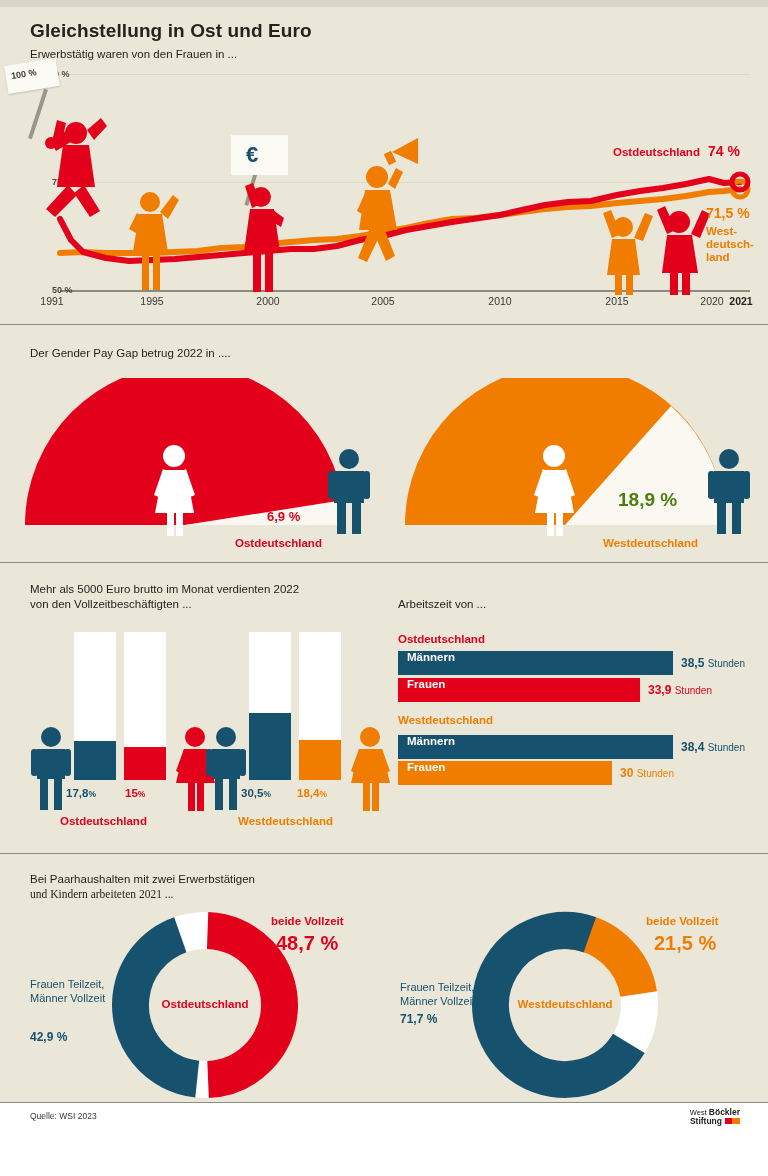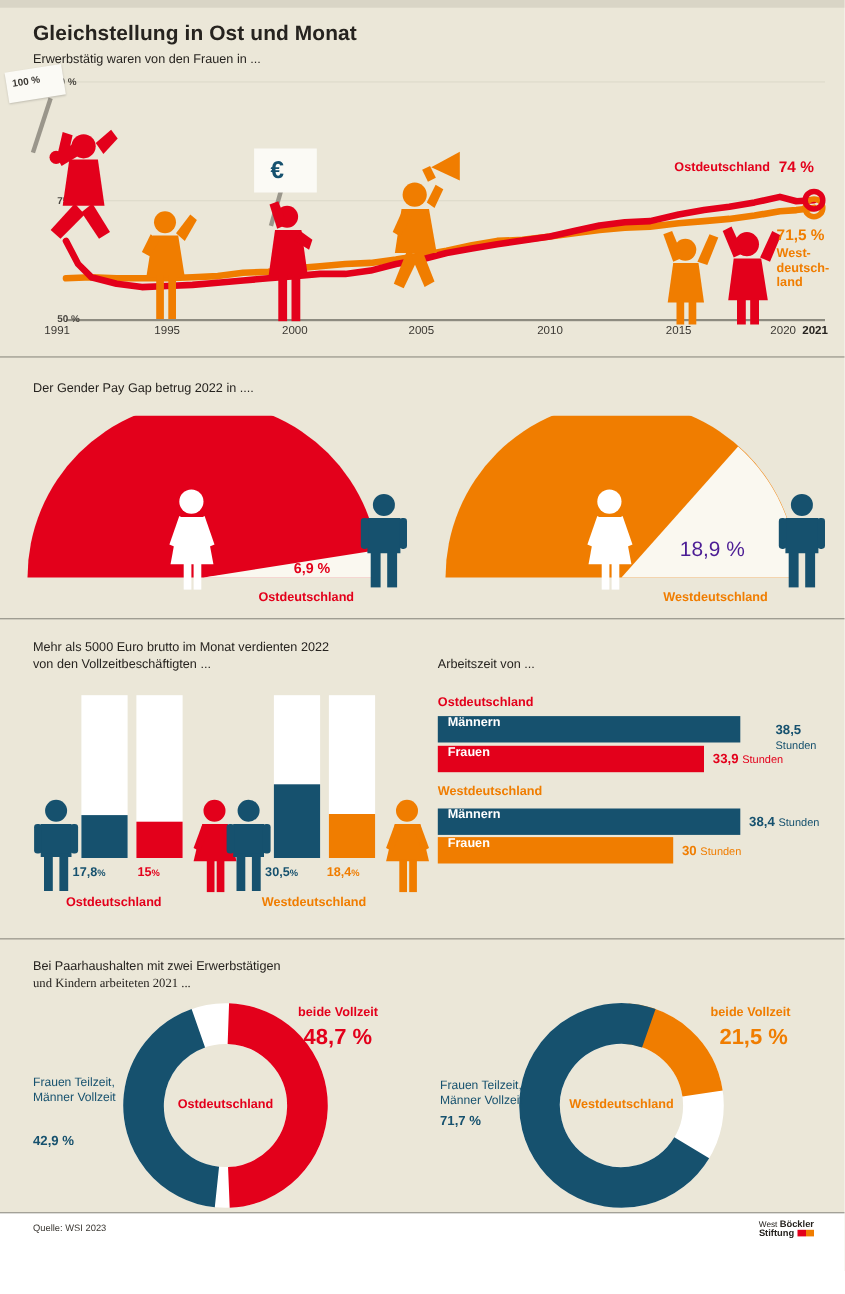--- a/index.html
+++ b/index.html
@@ -111,21 +111,21 @@
     margin-left: 3px;
   }
 </style>
 </head>
 <body>
 
 <div id="page">
 
   <div class="topbar"></div>
 
-  <div class="h1">Gleichstellung in Ost und Monat</div>
+  <div class="h1">Gleichstellung in Ost und Euro</div>
   <div class="sub" style="left:30px; top:47px;text-align:center;">Erwerbstätig waren von den Frauen in ...</div>
 
   <div id="linechart">
 
     <div class="gridline" style="top:14px;"></div>
     <div class="gridline" style="top:122px;"></div>
     <div class="baseline" style="top:230px;"></div>
 
     <div class="axis-label" style="left:8px;  top:9px;">100 %</div>
     <div class="axis-label" style="left:16px; top:117px;">75 %</div>
@@ -276,21 +276,21 @@
   <svg width="50" height="90" style="position:absolute;left:704px;top:448px;">
     <g fill="#16516e">
       <circle cx="25" cy="11" r="10"></circle>
       <path d="M10 23 h30 v32 h-30 z"></path>
       <rect x="4" y="23" width="7" height="28" rx="3"></rect>
       <rect x="39" y="23" width="7" height="28" rx="3"></rect>
       <rect x="13" y="52" width="9" height="34"></rect>
       <rect x="28" y="52" width="9" height="34"></rect>
     </g>
   </svg>
-  <div style="position:absolute; left:618px; top:489px; font-size:19px; font-weight:normal; color:#4c1d95;">18,9 %</div>
+  <div style="position:absolute; left:618px; top:489px; font-size:19px; font-weight:bold; color:#4d7c0f;">18,9 %</div>
   <div style="position:absolute; left:603px; top:537px; font-size:11.5px; font-weight:bold; color:#f07d00;">Westdeutschland</div>
 
   <div class="rule" style="left:0; top:562px; width:768px;"></div>
 
   <div class="sub" style="left:30px; top:582px;">Mehr als 5000 Euro brutto im Monat verdienten 2022</div>
   <div class="sub" style="left:30px; top:597px;">von den Vollzeitbeschäftigten ...</div>
 
   <svg width="46" height="86" style="position:absolute;left:28px;top:726px;">
     <g fill="#16516e">
       <circle cx="23" cy="11" r="10"></circle>
@@ -359,21 +359,21 @@
   </div>
   <div style="position:absolute; left:238px; top:815px; font-size:11.5px; font-weight:bold; color:#f07d00;">Westdeutschland</div>
 
   <div class="sub" style="left:398px; top:597px;">Arbeitszeit von ...</div>
 
   <div class="region-head" style="left:398px; top:633px; color:#e3001b;">Ostdeutschland</div>
 
   <div class="hbar" style="left:398px; top:651px; width:275px; background:#16516e;">
     <span>Männern</span>
   </div>
-  <div class="hval navy" style="left:681px; top:656px;margin-left:24px;">
+  <div class="hval navy" style="left:681px; top:656px;">
     <span>38,5</span>
     <span class="hunit">Stunden</span>
   </div>
 
   <div class="hbar" style="left:398px; top:678px; width:242px; background:#e3001b;">
     <span>Frauen</span>
   </div>
   <div class="hval red" style="left:648px; top:683px;">
     <span>33,9</span>
     <span class="hunit">Stunden</span>

